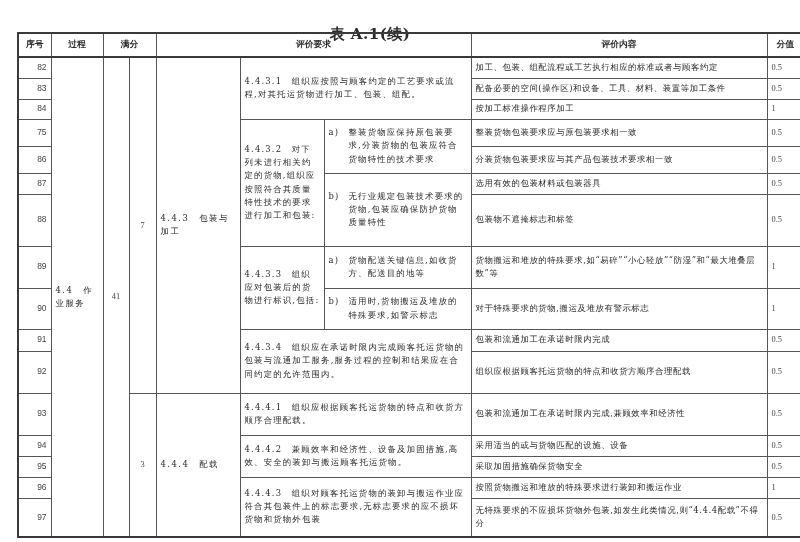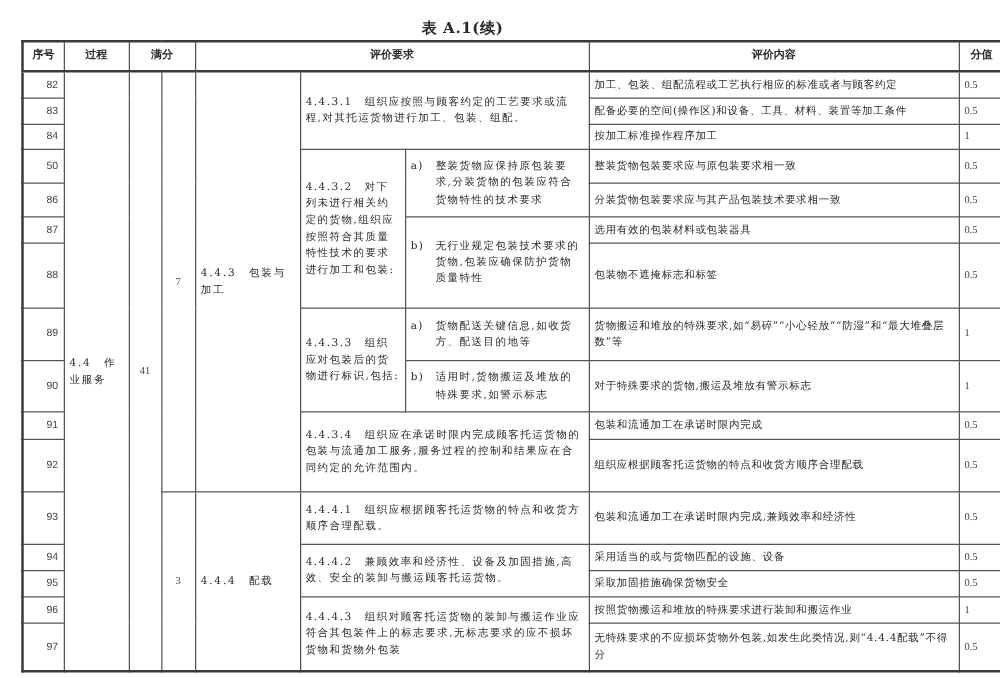--- a/index.html
+++ b/index.html
@@ -1,19 +1,19 @@
 <!DOCTYPE html>
 <html><head>
 <meta charset="utf-8">
 <style>
   html, body { margin: 0; padding: 0; background: #ffffff; }
   body { width: 800px; height: 542px; overflow: hidden; position: relative;
          font-family: "DejaVu Serif", "Liberation Serif", serif; color: #2a2a2a; }
-  .caption { position: absolute; top: 14px; left: 0; width: 740px; text-align: center;
-             font-size: 12px; font-weight: bold; letter-spacing: 0.5px; }
+  .caption { position: absolute; top: 25px; left: 0; width: 740px; text-align: center;
+             font-size: 15px; font-weight: bold; letter-spacing: 0.5px; }
   table.main { position: absolute; left: 17px; top: 32px; width: 786px; border-collapse: collapse;
                table-layout: fixed; border: 2px solid #3a3a3a; }
   table.main td, table.main th { border: 1px solid #555; padding: 0 4px; font-size: 8.4px;
                line-height: 1.55; vertical-align: middle; overflow: hidden; }
   table.main th { font-weight: bold; height: 22px; text-align: center; font-size: 8.8px;
                border-bottom: 2px solid #3a3a3a; }
   .c { text-align: center; }
   .seq { text-align: right; font-family: "Liberation Sans", sans-serif; font-size: 8.6px; color: #444; }
   .score { font-family: Liberation Serif, serif; font-size: 8.6px; color: #444; }
   .req { letter-spacing: 1.2px; padding-left: 6px; padding-right: 6px; }
@@ -68,21 +68,21 @@
       <td class="score">0.5</td>
     </tr>
 
     <tr style="height:20px">
       <td class="seq">84</td>
       <td class="content">按加工标准操作程序加工</td>
       <td class="score">1</td>
     </tr>
 
     <tr style="height:27px">
-      <td class="seq">50</td>
+      <td class="seq">75</td>
       <td rowspan="4" class="req">4.4.3.2　对下列未进行相关约定的货物,组织应按照符合其质量特性技术的要求进行加工和包装:</td>
       <td rowspan="2" class="req">
         <div class="sub">
             <span class="mark">a)</span>
             <span>整装货物应保持原包装要求,分装货物的包装应符合货物特性的技术要求</span>
           </div>
       </td>
       <td class="content">整装货物包装要求应与原包装要求相一致</td>
       <td class="score">0.5</td>
     </tr>

